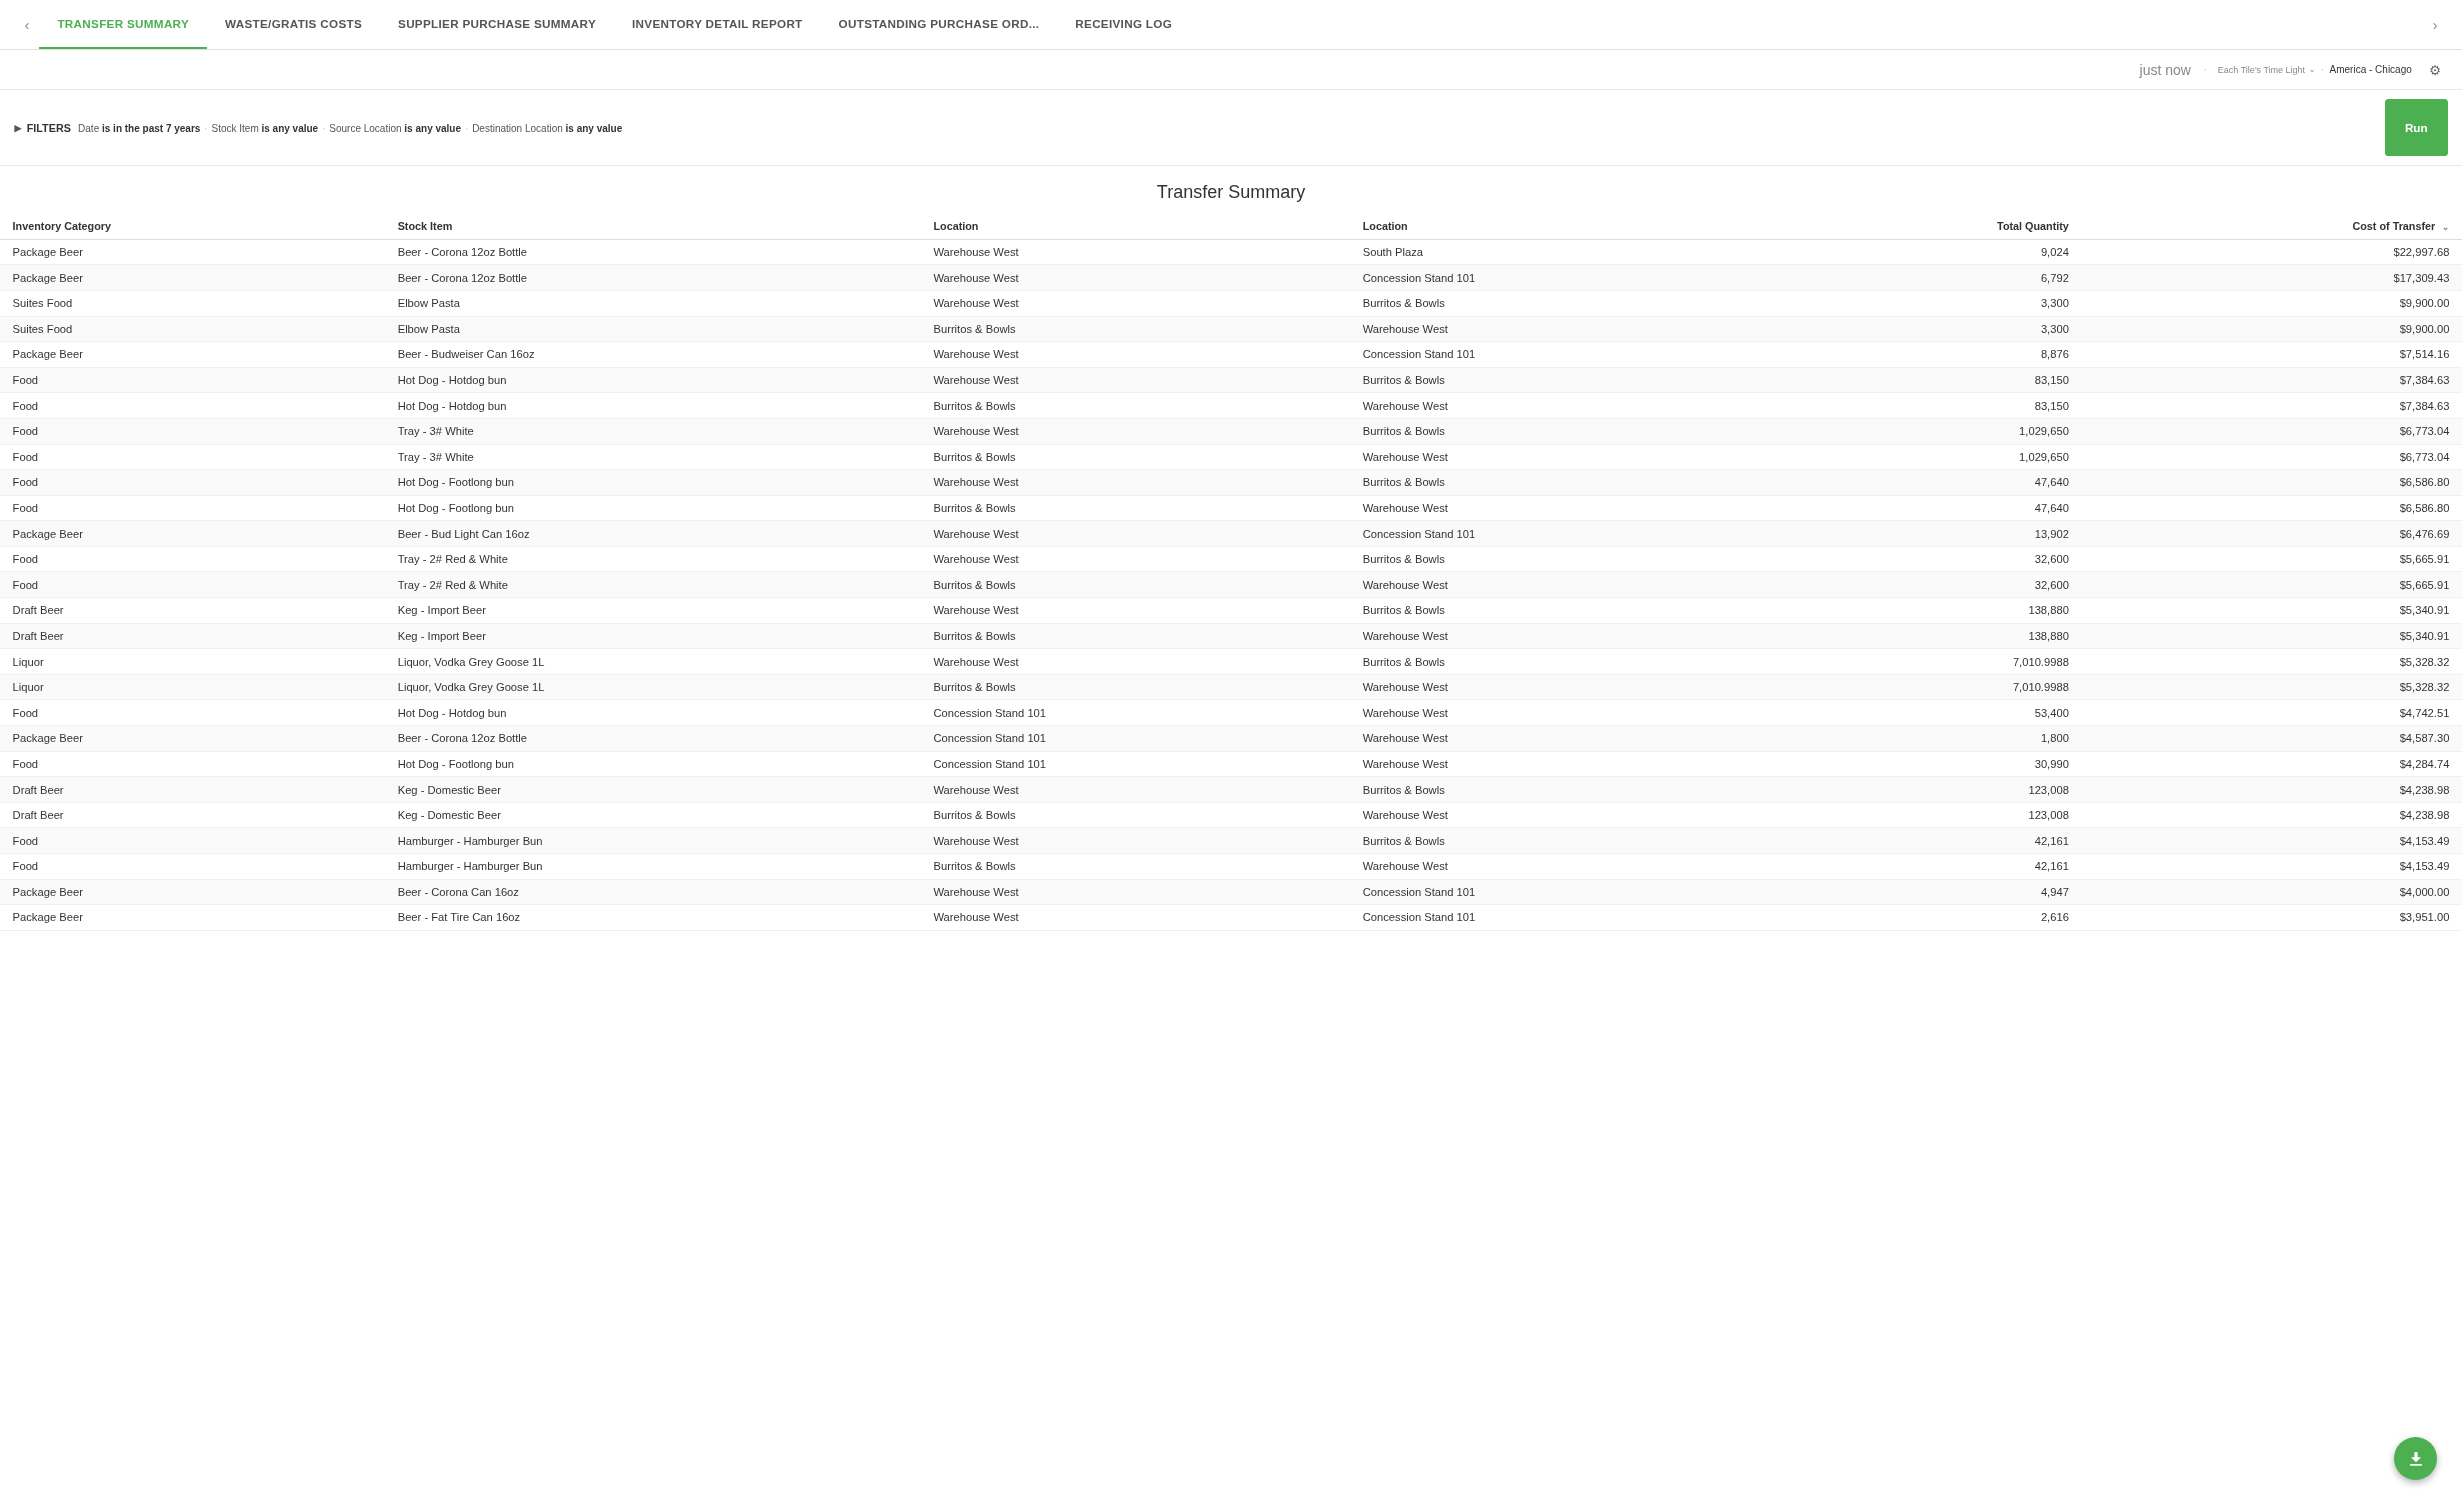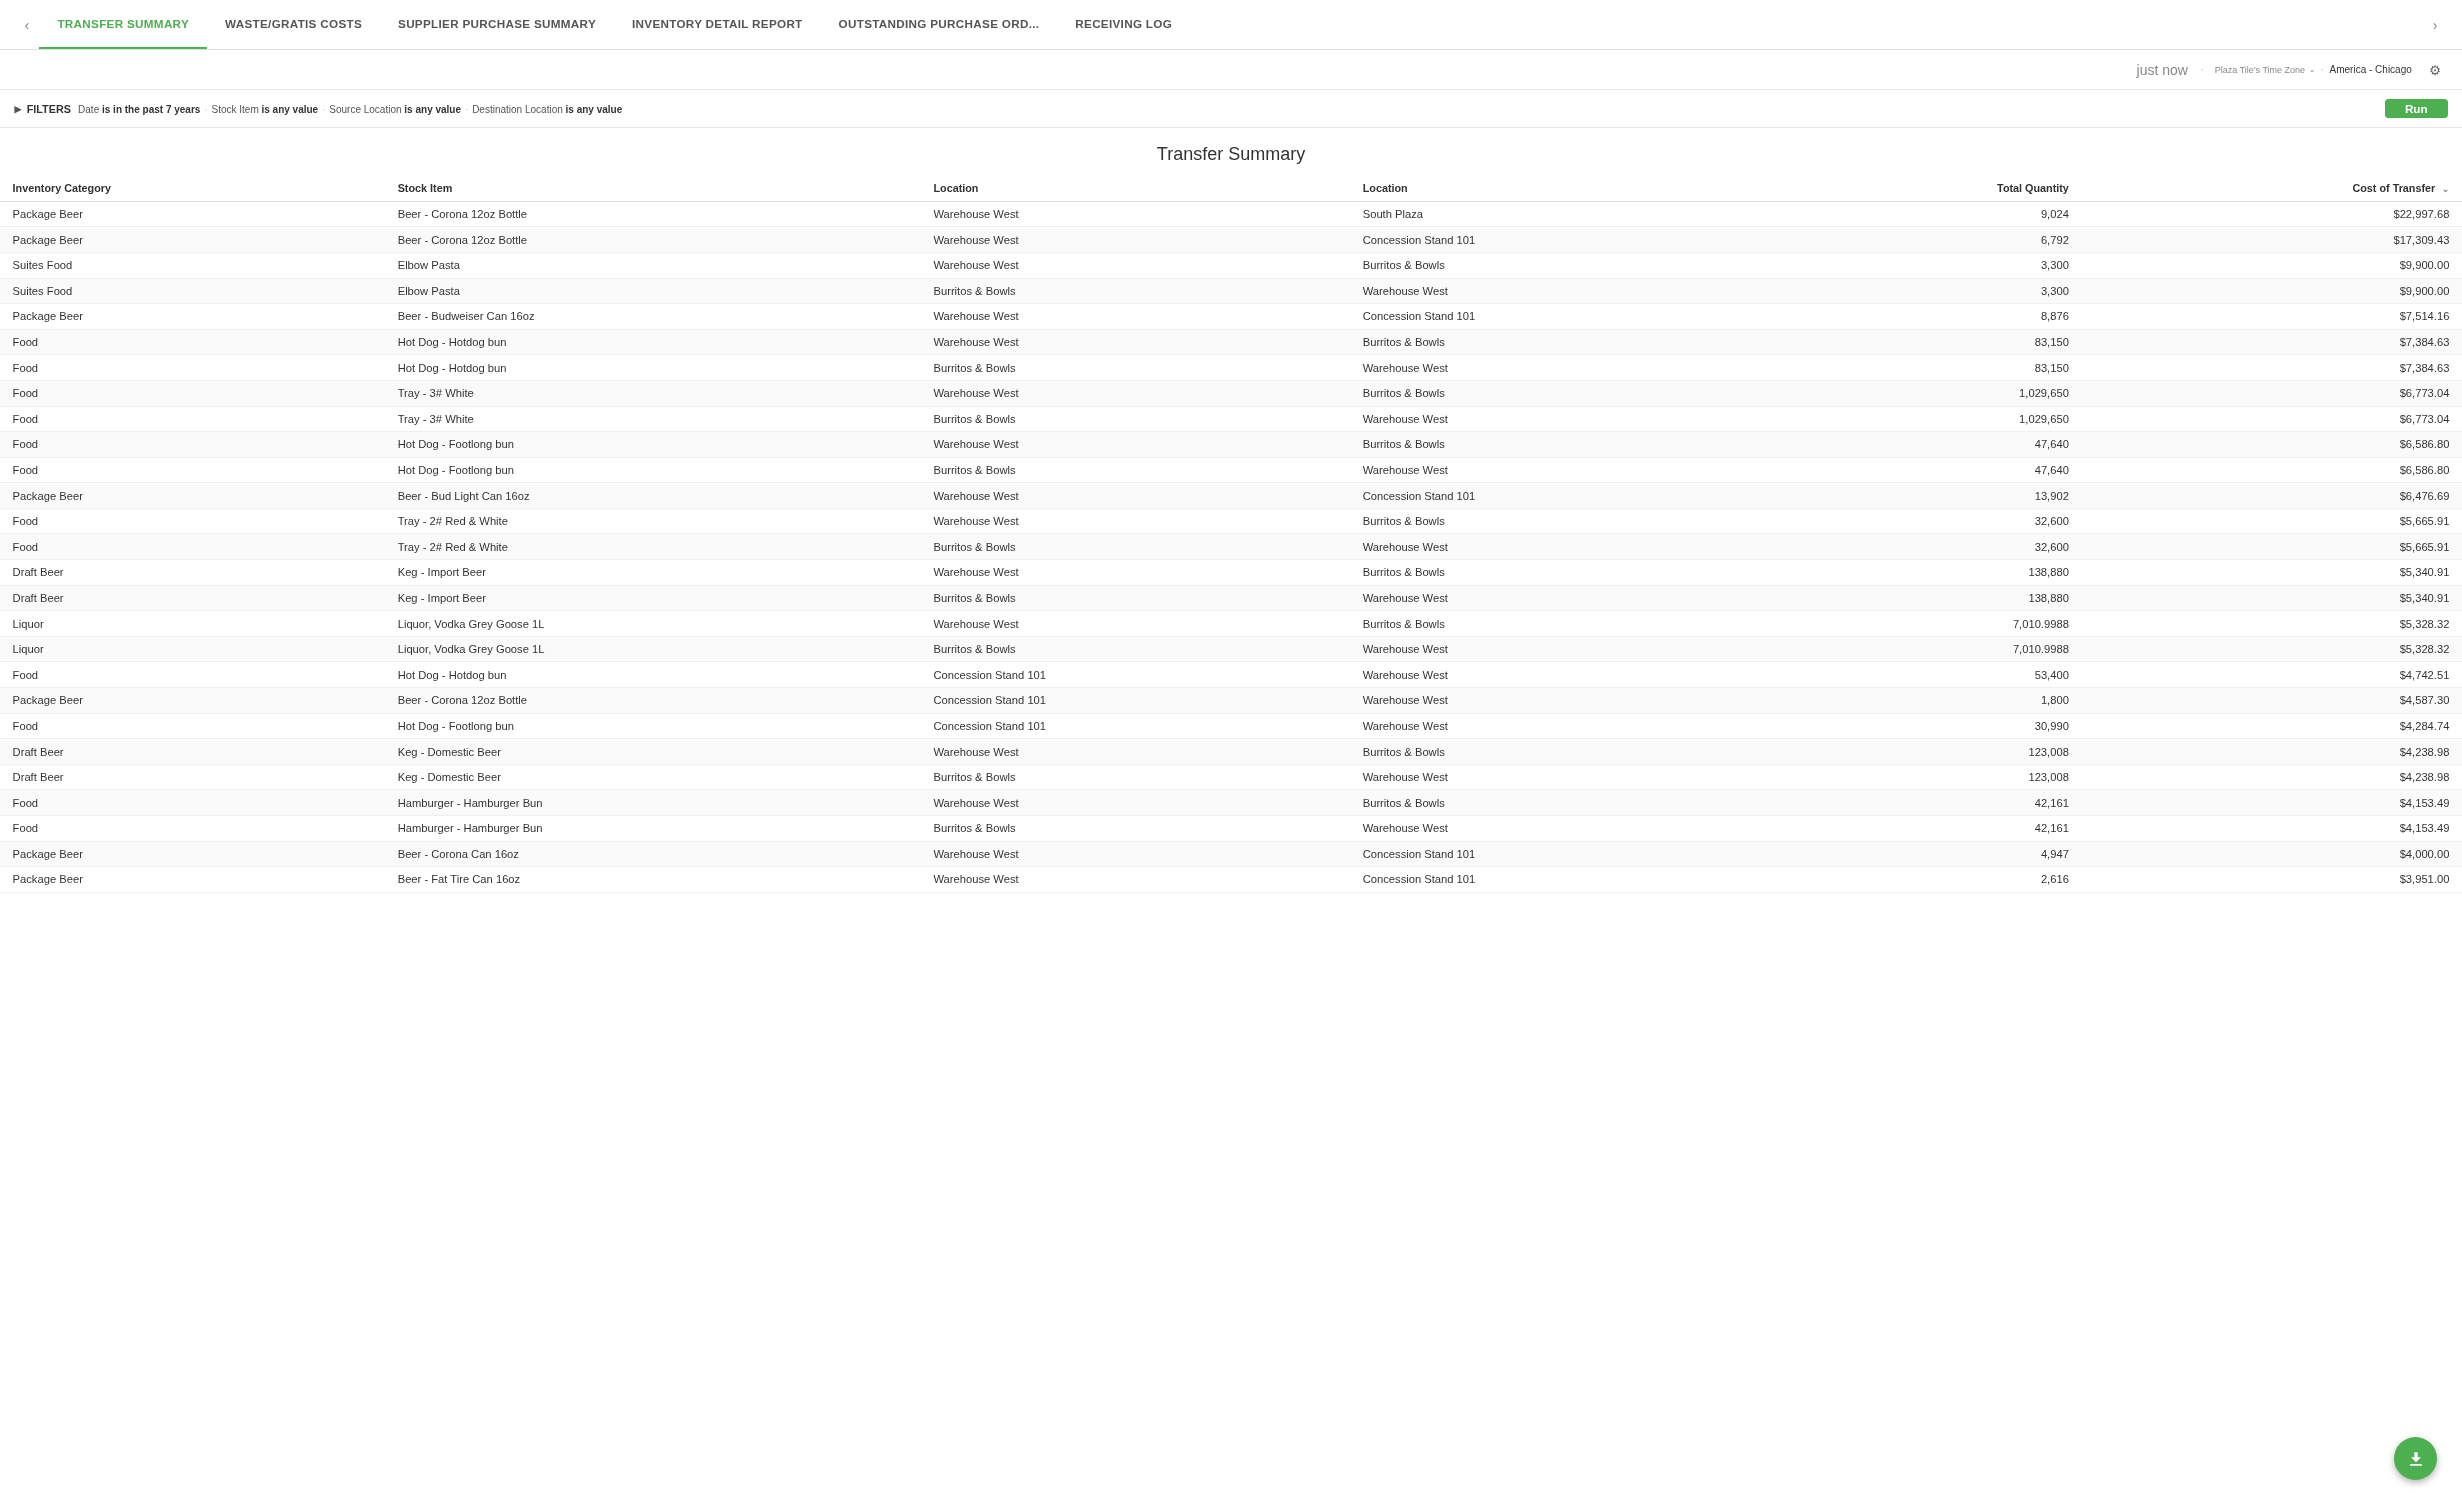--- a/index.html
+++ b/index.html
@@ -57,21 +57,21 @@
     }
     .filters-label {
       display: flex; align-items: center; gap: 5.4px; font-weight: 700; font-size: 10.8px; color: #333;
       cursor: pointer;
     }
     .triangle-icon { font-size: 9px; color: #555; }
     .filter-chip { font-size: 10px; color: #555; }
     .filter-chip strong { font-weight: 700; color: #333; }
     .run-btn {
       margin-left: auto; background: #4caf50; color: #fff;
-      border: none; padding: 3px 20px; border-radius: 3.6px;
+      border: none; padding: 22px 20px; border-radius: 3.6px;
       font-size: 11.7px; font-weight: 600; cursor: pointer;
     }
 
     
     .table-container { padding: 0; overflow-x: auto; }
     .table-title {
       text-align: center; font-size: 18px; font-weight: 400;
       padding: 16px 0 9px 0; color: #333;
     }
     table {
@@ -121,21 +121,21 @@
       <div class="nav-tab">OUTSTANDING PURCHASE ORD...</div>
       <div class="nav-tab">RECEIVING LOG</div>
     </div>
   <div class="nav-arrow">›</div>
 </nav>
 
 <div class="header-area">
   <span class="just-now">just now</span>
   <span style="color:#bbb;font-size:10px">·</span>
   <div class="time-zone-info">
-    <span class="time-zone-label">Plaza Tile's Time Zone</span>
+    <span class="time-zone-label">Each Tile's Time Light</span>
     <span class="chevron-small">⌄</span>
     <span style="color:#bbb;font-size:10px;margin:0 1.8px">·</span>
     <span class="time-zone-value">America - Chicago</span>
   </div>
   <button class="gear-btn">⚙</button>
 </div>
 
 <div class="filters-bar">
   <div class="filters-label">
     <span class="triangle-icon">▶</span>

